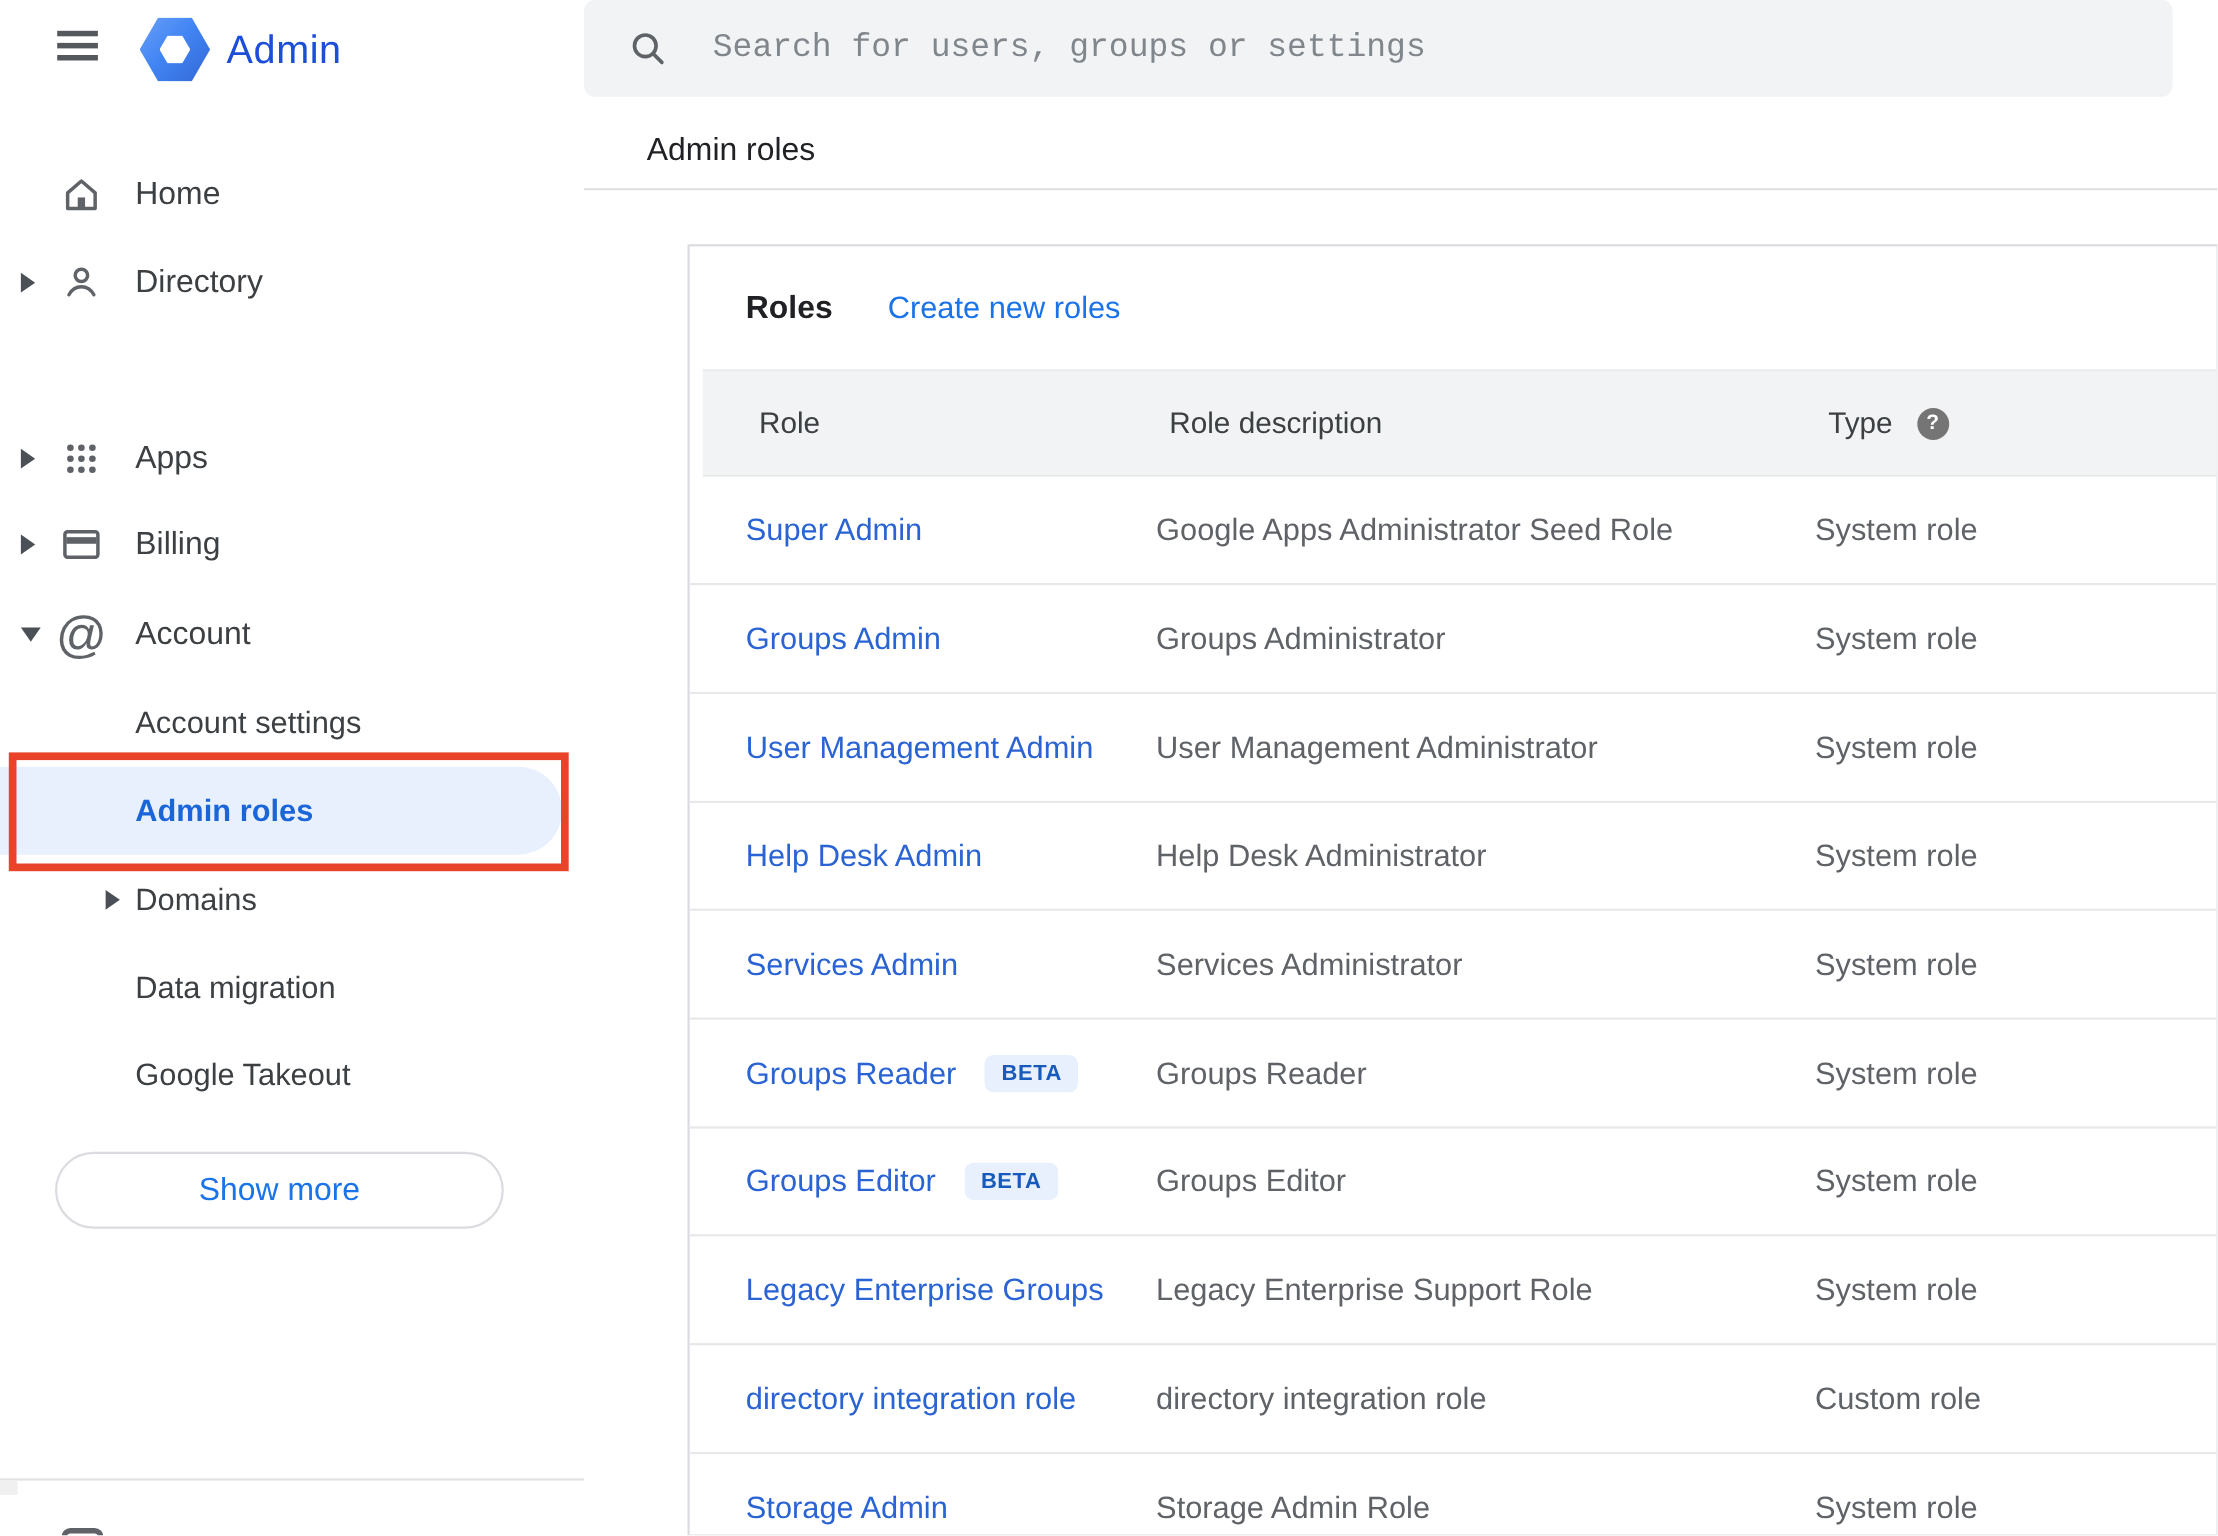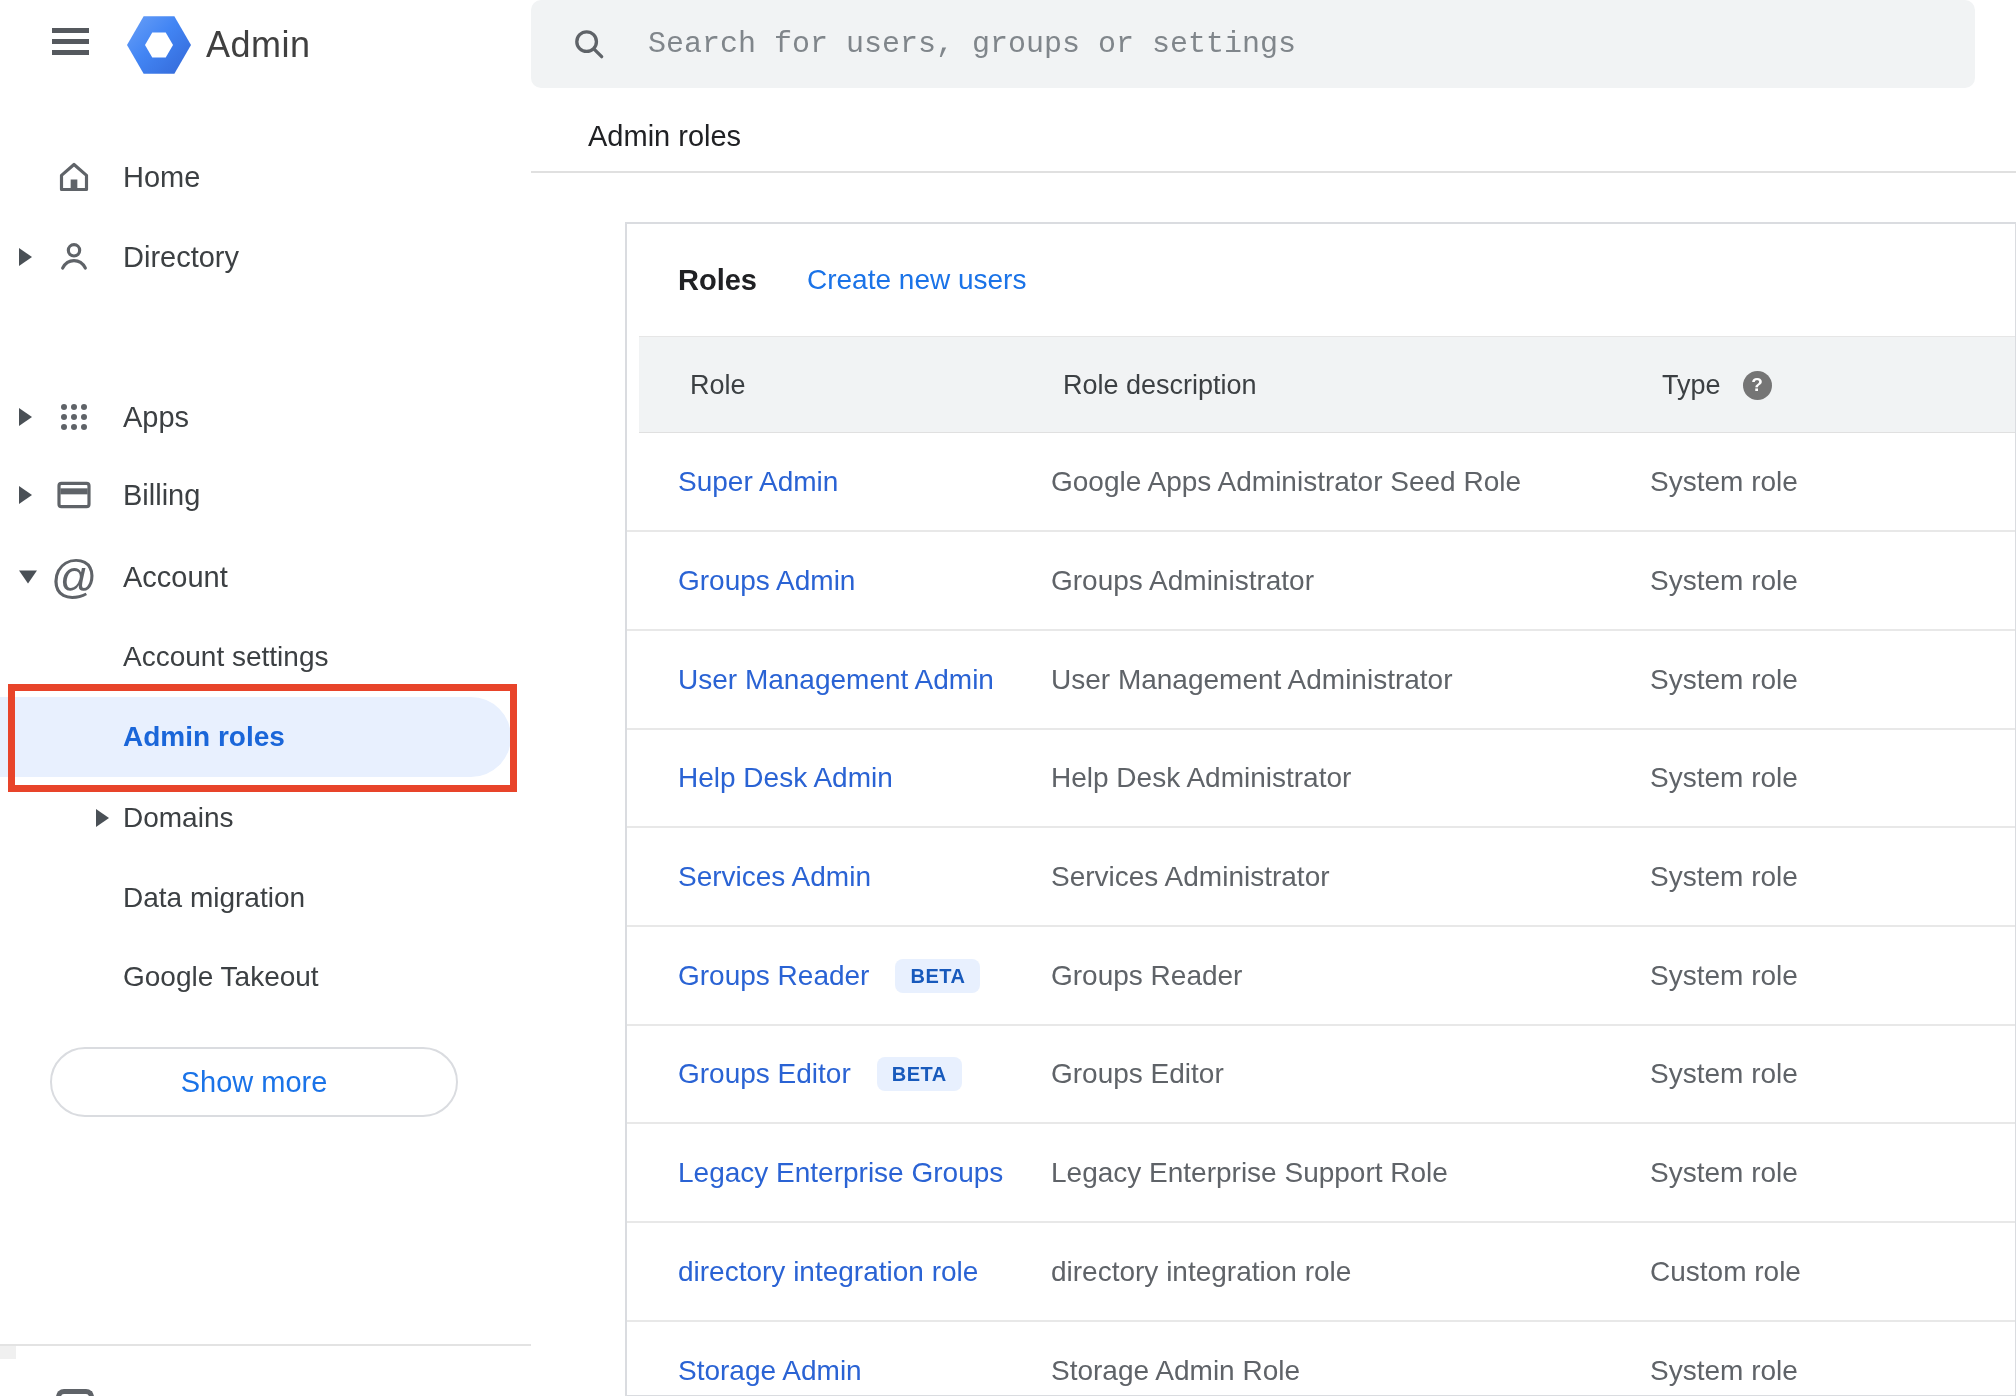--- a/index.html
+++ b/index.html
@@ -8,21 +8,21 @@
 
   
   .hamburger{position:absolute;left:52px;top:28px;width:37px;height:27px;cursor:pointer;}
   .hamburger span{display:block;width:37px;height:4.5px;background:#55595e;margin-bottom:6.5px;}
   .logo{position:absolute;left:127px;top:14px;height:62px;display:flex;align-items:center;}
   .hex-outer{position:relative;width:64px;height:60px;
              clip-path:polygon(0% 50%,26% 2%,74% 2%,100% 50%,74% 98%,26% 98%);
              background:linear-gradient(135deg,#6ba0f7 0%,#4285f4 45%,#3367d6 100%);}
   .hex-inner{position:absolute;left:18px;top:17px;width:28px;height:26px;
              clip-path:polygon(0% 50%,26% 2%,74% 2%,100% 50%,74% 98%,26% 98%);background:#ffffff;}
-  .logo-text{margin-left:15px;font-size:36px;color:#404040;letter-spacing:.5px;}
+  .logo-text{margin-left:15px;font-size:36px;color:#1d4ed8;letter-spacing:.5px;}
 
   
   .sidebar{position:absolute;left:0;top:0;width:531px;height:1396px;background:#fff;}
   .nav-item{position:absolute;left:0;width:531px;height:80px;cursor:pointer;}
   .nav-label{position:absolute;left:123px;top:50%;transform:translateY(-50%);
              font-size:29px;color:#3c4043;white-space:nowrap;}
   .nav-icon{position:absolute;left:53px;top:50%;transform:translateY(-50%);width:42px;height:46px;
             display:flex;align-items:center;justify-content:center;color:#5f6368;}
   .at-glyph{font-size:46px;color:#5f6368;line-height:1;}
   .caret{position:absolute;left:19px;top:50%;transform:translateY(-50%);width:0;height:0;}
@@ -195,21 +195,21 @@
     </svg>
     <input class="search-input" type="text" placeholder="Search for users, groups or settings" style="">
   </div>
 
   <div class="breadcrumb">Admin roles</div>
   <div class="top-divider"></div>
 
   <div class="card">
 
     <div class="card-title">Roles</div>
-    <a class="create-link">Create new users</a>
+    <a class="create-link">Create new roles</a>
 
     <div class="thead">
       <span class="th col-role" style="position:absolute">Role</span>
       <span class="th col-desc" style="position:absolute">Role description</span>
       <span class="col-type" style="position:absolute">
         <span class="type-wrap">
           <span class="th">Type</span>
           <span class="help-circle">?</span>
         </span>
       </span>

